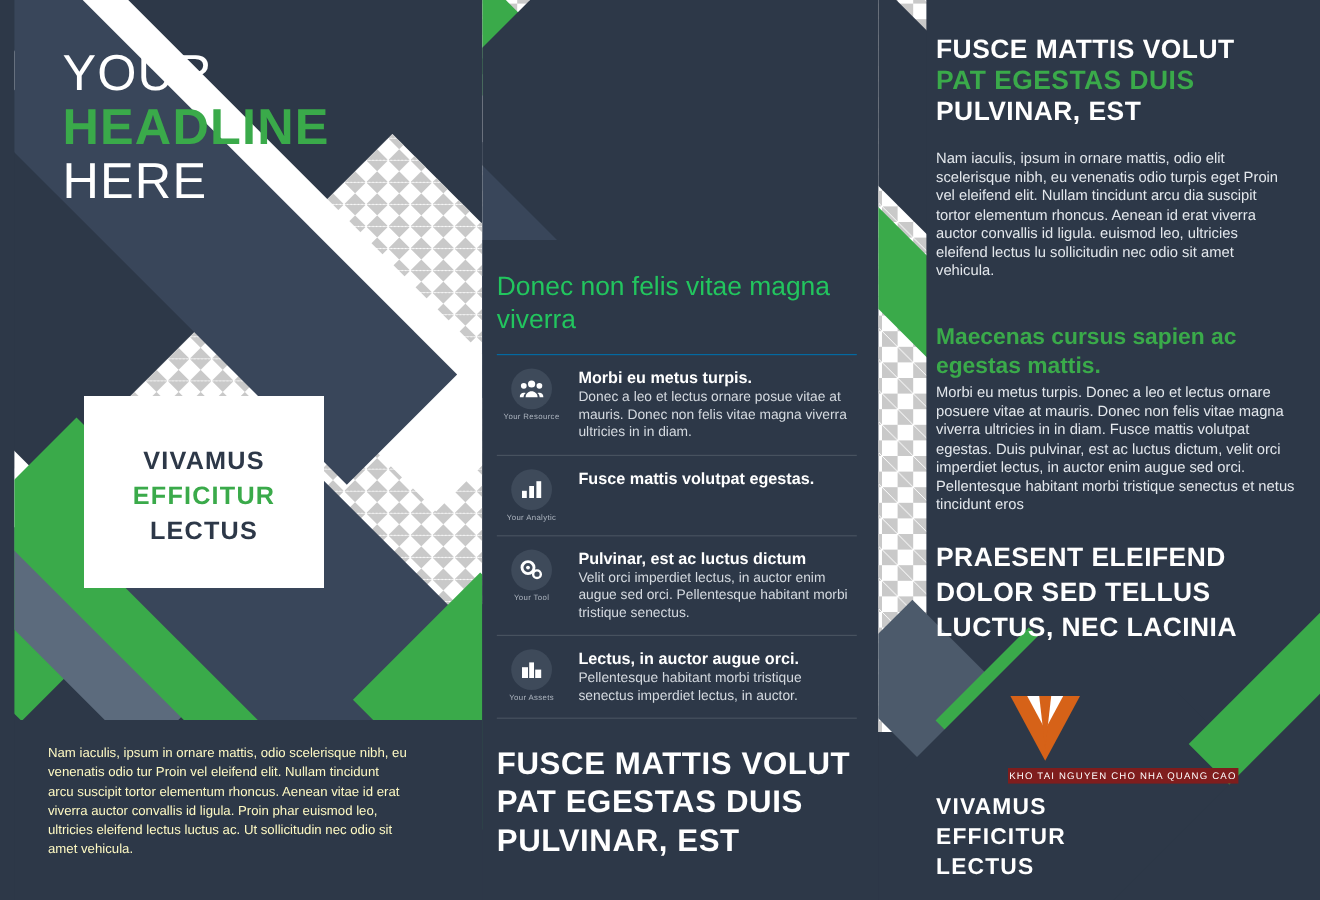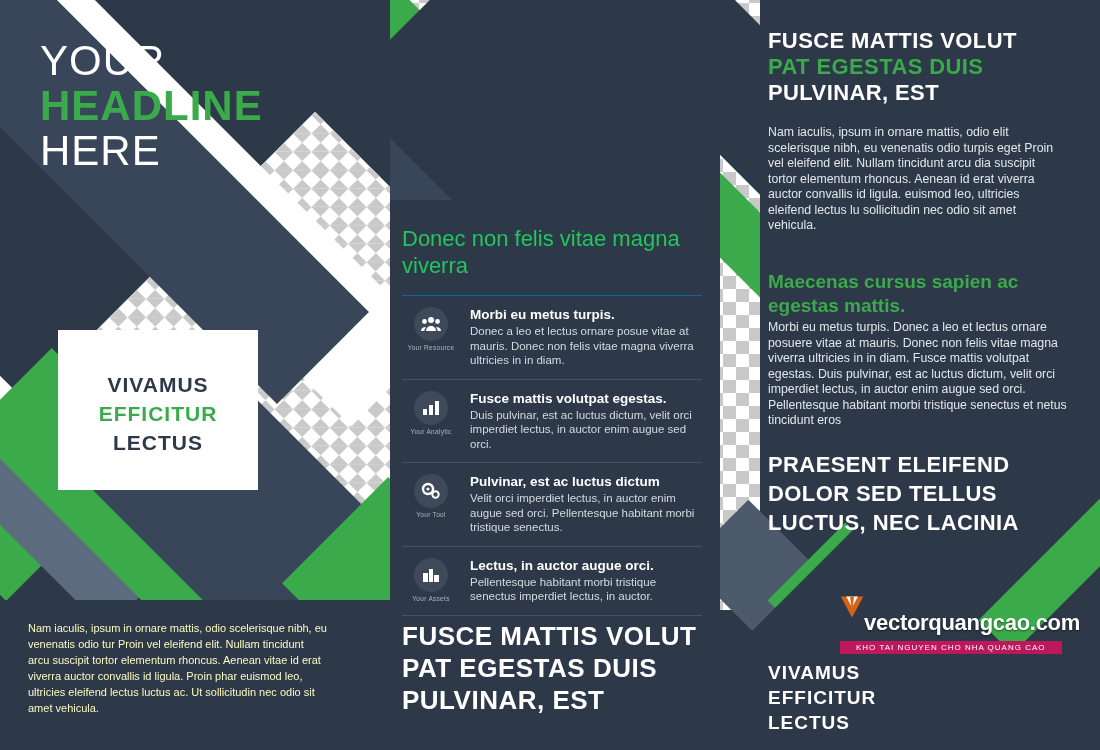--- a/index.html
+++ b/index.html
@@ -18,21 +18,21 @@
       linear-gradient(45deg,#c9c9c9 25%,transparent 25%,transparent 75%,#c9c9c9 75%),
       linear-gradient(45deg,#c9c9c9 25%,transparent 25%,transparent 75%,#c9c9c9 75%);
     background-color:#ffffff;
     background-size:26px 26px;
     background-position:0 0,13px 13px;
   }
   .rot45{transform:rotate(45deg);}
   .rotn45{transform:rotate(-45deg);}
 
   
-  .panel{position:absolute;top:0;height:750px;overflow:hidden;}
+  .panel{position:absolute;top:0;height:750px;overflow:hidden;margin-left:12px;}
   #panel-left{left:0;width:390px;background:#2d3848;}
   #panel-mid{left:390px;width:330px;background:#2d3848;}
   #panel-right{left:720px;width:380px;background:#2d3848;}
 
   
   .l-headline{position:absolute;left:40px;top:38px;z-index:40;}
   .l-headline div{
     font-size:42px;line-height:45px;font-weight:bold;letter-spacing:1px;color:#ffffff;
   }
   .l-headline .green{color:#3aaa4a;}
@@ -105,21 +105,21 @@
 
   
   #watermark{position:absolute;left:840px;top:578px;z-index:80;width:240px;}
   #watermark .wm-row{display:flex;align-items:flex-end;}
   #watermark .wm-text{
     font-size:22px;font-weight:bold;color:#ffffff;letter-spacing:-.3px;
     text-shadow:0 1px 2px rgba(0,0,0,.5);
   }
   #watermark .wm-sub{
     margin-top:2px;font-size:8px;letter-spacing:1px;color:#ffffff;text-align:center;
-    background:#be185d;padding:2px 16px;display:inline-block;
+    background:#7f1d1d;padding:2px 1px;display:inline-block;
   }
 </style>
 </head>
 <body>
 
 <div id="page">
 
   <div class="panel" id="panel-left">
 
     <div class="shape checker rotn45" style="left:150px;top:180px;width:330px;height:330px;"></div>
@@ -188,21 +188,20 @@
             <svg width="18" height="16" viewBox="0 0 18 16" aria-hidden="true">
               <rect x="1" y="9" width="4" height="6" fill="#ffffff"></rect>
               <rect x="7" y="5" width="4" height="10" fill="#ffffff"></rect>
               <rect x="13" y="1" width="4" height="14" fill="#ffffff"></rect>
             </svg>
           </div>
           <div class="f-caption">Your Analytic</div>
         </div>
         <div class="f-body">
           <div class="f-head">Fusce mattis volutpat egestas.</div>
-          <div class="f-text">Duis pulvinar, est ac luctus dictum, velit orci imperdiet lectus, in auctor enim augue sed orci.</div>
         </div>
       </div>
 
       <div class="feature">
         <div class="f-icon">
           <div class="f-circle">
             <svg width="20" height="18" viewBox="0 0 20 18" aria-hidden="true">
               <circle cx="7" cy="7" r="5" fill="none" stroke="#ffffff" stroke-width="2.4"></circle>
               <circle cx="7" cy="7" r="1.6" fill="#ffffff"></circle>
               <circle cx="14.5" cy="12.5" r="3.2" fill="none" stroke="#ffffff" stroke-width="2"></circle>
@@ -276,18 +275,17 @@
     </div>
   </div>
 
   <div id="watermark">
     <div class="wm-row">
       <svg width="62" height="58" viewBox="0 0 62 58" aria-hidden="true">
         <polygon points="2,2 60,2 31,56" fill="#d66218"></polygon>
         <polygon points="16,2 46,2 31,30" fill="#ffffff"></polygon>
         <polygon points="26,2 36,2 31,46" fill="#d66218"></polygon>
       </svg>
-      <div class="wm-text">vectorquangcao.com</div>
     </div>
     <div class="wm-sub">KHO TAI NGUYEN CHO NHA QUANG CAO</div>
   </div>
 
 </div>
 
 </body></html>

